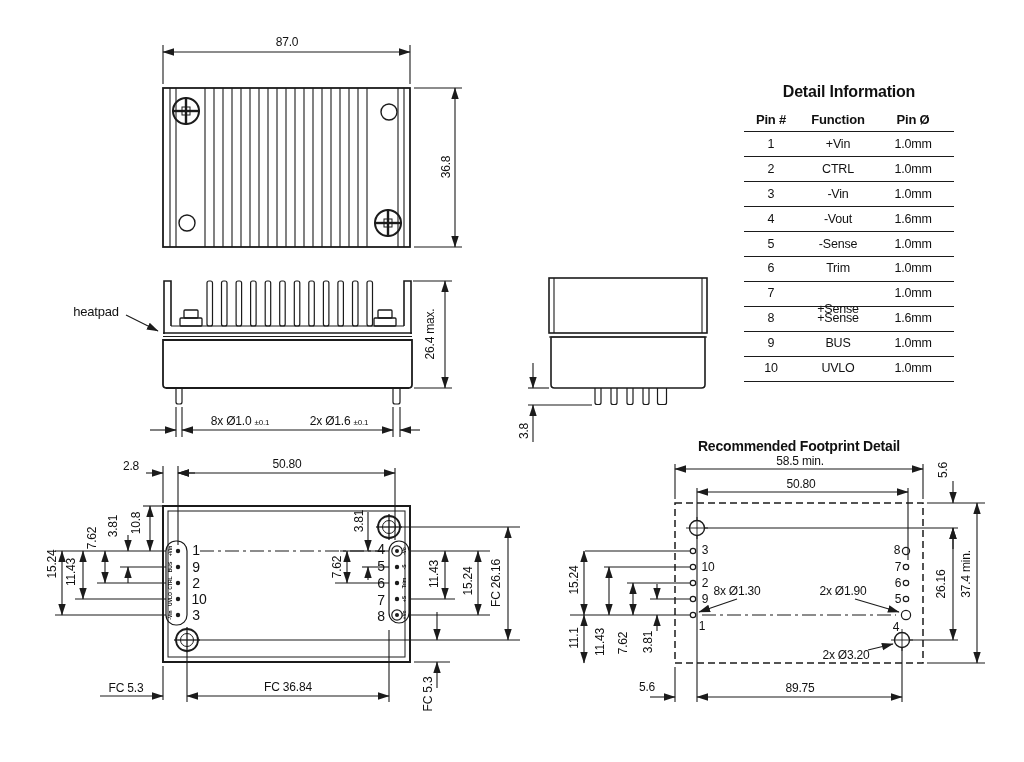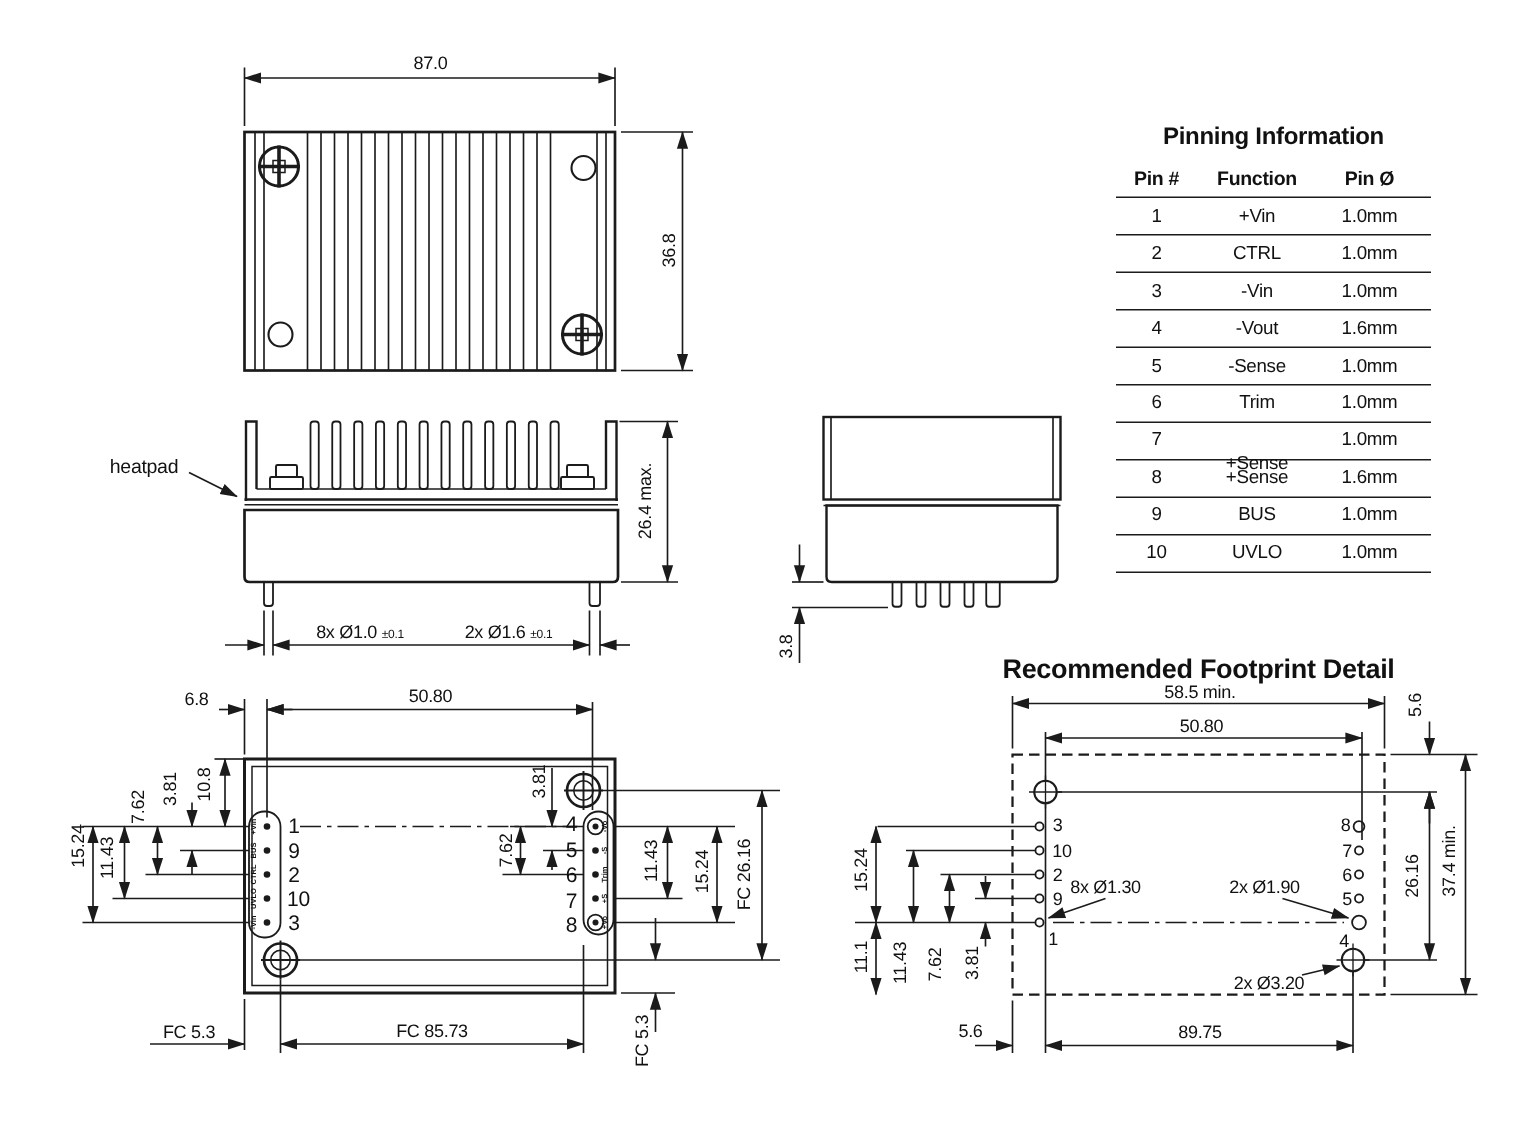--- a/index.html
+++ b/index.html
@@ -7,21 +7,21 @@
         font-family:"Liberation Sans",sans-serif;color:#111;}
   #linework{position:absolute;left:0;top:0;}
   .lbl{position:absolute;font:12px "Liberation Sans",sans-serif;color:#111;
        transform:translate(-50%,-50%);white-space:nowrap;letter-spacing:-.2px;line-height:1;}
   .rot{transform:translate(-50%,-50%) rotate(-90deg);}
   .pnum{font-size:14px;}
   .fnum{font-size:12px;}
   .tiny{font-size:5px;font-weight:bold;letter-spacing:0;}
   .tol{font-size:8px;}
   .ttl{font-weight:bold;font-size:16px;}
-  .fttl{font-weight:bold;font-size:18px;}
+  .fttl{font-weight:bold;font-size:14px;}
   .th{font-weight:bold;font-size:13px;}
   .td{font-size:12.5px;}
   .rule{position:absolute;height:1.2px;background:#1b1b1b;}
 </style>
 </head>
 <body>
 
 <div id="page">
 
 <svg id="linework" width="1024" height="762" viewBox="0 0 1024 762">
@@ -289,35 +289,35 @@
 <div class="lbl" style="left:287px;top:42px">87.0</div>
 <div class="lbl rot" style="left:446px;top:167px">36.8</div>
 
 <div class="lbl" style="left:96px;top:311px;font-size:13px">heatpad</div>
 <div class="lbl rot" style="left:430px;top:334px">26.4 max.</div>
 <div class="lbl" style="left:240px;top:421px"><span>8x Ø1.0</span> <span class="tol">±0.1</span></div>
 <div class="lbl" style="left:339px;top:421px"><span>2x Ø1.6</span> <span class="tol">±0.1</span></div>
 
 <div class="lbl rot" style="left:524px;top:431px">3.8</div>
 
-<div class="lbl" style="left:131px;top:466px">6.8</div>
+<div class="lbl" style="left:131px;top:466px">2.8</div>
 <div class="lbl" style="left:287px;top:464px">50.80</div>
 <div class="lbl rot" style="left:136px;top:523px">10.8</div>
 <div class="lbl rot" style="left:113px;top:526px">3.81</div>
 <div class="lbl rot" style="left:92px;top:538px">7.62</div>
 <div class="lbl rot" style="left:71px;top:572px">11.43</div>
 <div class="lbl rot" style="left:52px;top:564px">15.24</div>
 <div class="lbl rot" style="left:359px;top:521px">3.81</div>
 <div class="lbl rot" style="left:337px;top:567px">7.62</div>
 <div class="lbl rot" style="left:434px;top:574px">11.43</div>
 <div class="lbl rot" style="left:468px;top:581px">15.24</div>
 <div class="lbl rot" style="left:496px;top:583px">FC 26.16</div>
 <div class="lbl rot" style="left:428px;top:694px">FC 5.3</div>
 <div class="lbl" style="left:126px;top:688px">FC 5.3</div>
-<div class="lbl" style="left:288px;top:687px">FC 85.73</div>
+<div class="lbl" style="left:288px;top:687px">FC 36.84</div>
 
 <div class="lbl pnum" style="left:196px;top:550px">1</div>
 <div class="lbl pnum" style="left:196px;top:567px">9</div>
 <div class="lbl pnum" style="left:196px;top:583px">2</div>
 <div class="lbl pnum" style="left:199px;top:599px">10</div>
 <div class="lbl pnum" style="left:196px;top:615px">3</div>
 <div class="lbl pnum" style="left:381px;top:549px">4</div>
 <div class="lbl pnum" style="left:381px;top:566px">5</div>
 <div class="lbl pnum" style="left:381px;top:583px">6</div>
 <div class="lbl pnum" style="left:381px;top:600px">7</div>
@@ -356,21 +356,21 @@
 <div class="lbl fnum" style="left:705px;top:583px">2</div>
 <div class="lbl fnum" style="left:705px;top:599px">9</div>
 <div class="lbl fnum" style="left:702px;top:626px">1</div>
 <div class="lbl fnum" style="left:897px;top:550px">8</div>
 <div class="lbl fnum" style="left:898px;top:567px">7</div>
 <div class="lbl fnum" style="left:898px;top:583px">6</div>
 <div class="lbl fnum" style="left:898px;top:599px">5</div>
 <div class="lbl fnum" style="left:896px;top:627px">4</div>
 
 <div>
-  <div class="lbl ttl" style="left:849px;top:92px">Pinning Information</div>
+  <div class="lbl ttl" style="left:849px;top:92px">Detail Information</div>
   <div class="lbl th" style="left:771px;top:119px">Pin #</div>
   <div class="lbl th" style="left:838px;top:119px">Function</div>
   <div class="lbl th" style="left:913px;top:119px">Pin Ø</div>
 
   <div class="rule" style="left:744px;top:131px;width:210px"></div>
   <div class="rule" style="left:744px;top:156px;width:210px"></div>
   <div class="rule" style="left:744px;top:181px;width:210px"></div>
   <div class="rule" style="left:744px;top:206px;width:210px"></div>
   <div class="rule" style="left:744px;top:231px;width:210px"></div>
   <div class="rule" style="left:744px;top:256px;width:210px"></div>

